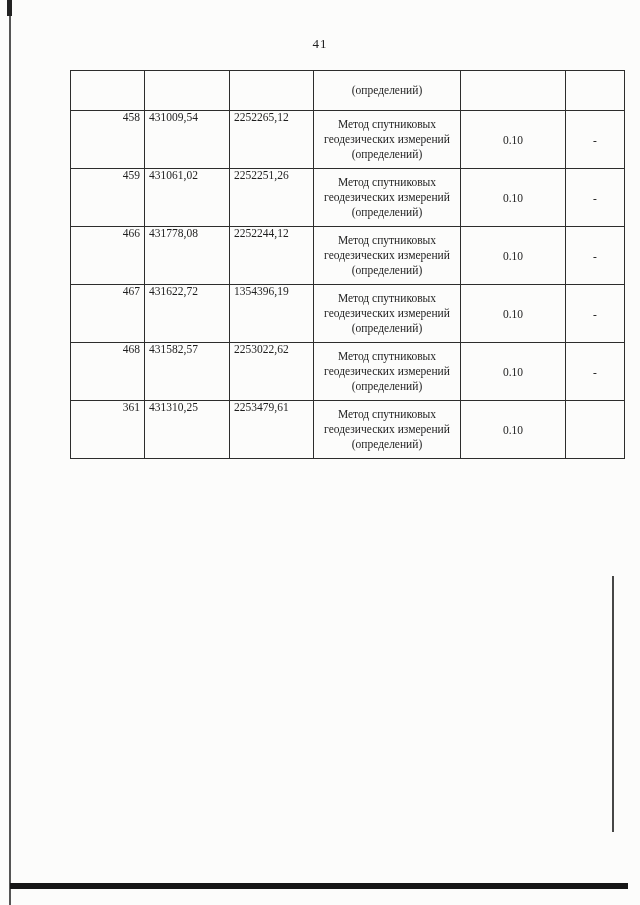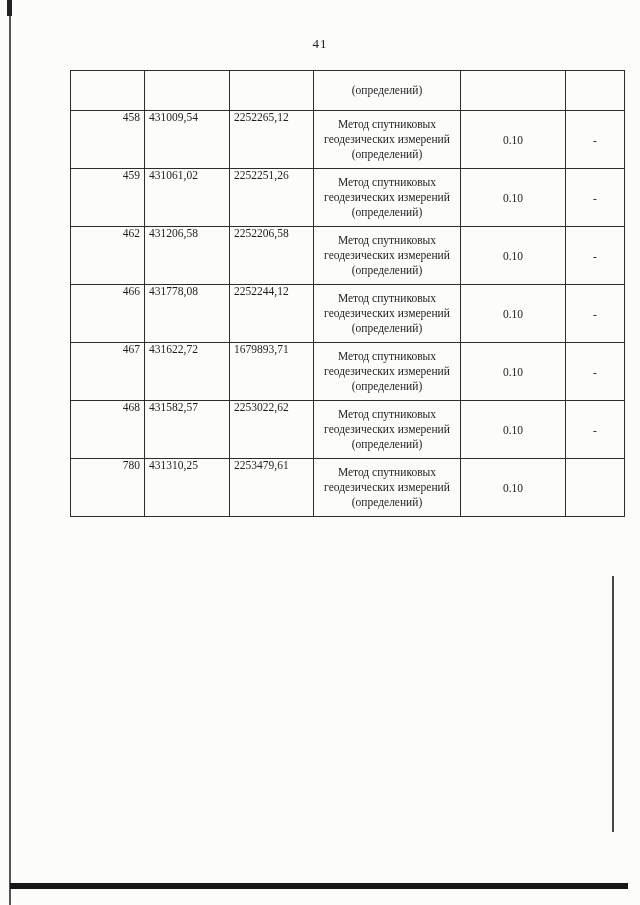--- a/index.html
+++ b/index.html
@@ -64,53 +64,45 @@
       </tr>
       <tr class="data-row">
         <td class="c-num">459</td>
         <td class="c-x">431061,02</td>
         <td class="c-y">2252251,26</td>
         <td class="c-method">Метод спутниковых геодезических измерений (определений)</td>
         <td class="c-precision">0.10</td>
         <td class="c-note">-</td>
       </tr>
       <tr class="data-row">
-        <td class="c-num">462</td>
-        <td class="c-x">431206,58</td>
-        <td class="c-y">2252206,58</td>
-        <td class="c-method">Метод спутниковых геодезических измерений (определений)</td>
-        <td class="c-precision">0.10</td>
-        <td class="c-note">-</td>
-      </tr>
-      <tr class="data-row">
         <td class="c-num">466</td>
         <td class="c-x">431778,08</td>
         <td class="c-y">2252244,12</td>
         <td class="c-method">Метод спутниковых геодезических измерений (определений)</td>
         <td class="c-precision">0.10</td>
         <td class="c-note">-</td>
       </tr>
       <tr class="data-row">
         <td class="c-num">467</td>
         <td class="c-x">431622,72</td>
-        <td class="c-y">1679893,71</td>
+        <td class="c-y">1354396,19</td>
         <td class="c-method">Метод спутниковых геодезических измерений (определений)</td>
         <td class="c-precision">0.10</td>
         <td class="c-note">-</td>
       </tr>
       <tr class="data-row">
         <td class="c-num">468</td>
         <td class="c-x">431582,57</td>
         <td class="c-y">2253022,62</td>
         <td class="c-method">Метод спутниковых геодезических измерений (определений)</td>
         <td class="c-precision">0.10</td>
         <td class="c-note">-</td>
       </tr>
       <tr class="data-row">
-        <td class="c-num">780</td>
+        <td class="c-num">361</td>
         <td class="c-x">431310,25</td>
         <td class="c-y">2253479,61</td>
         <td class="c-method">Метод спутниковых геодезических измерений (определений)</td>
         <td class="c-precision">0.10</td>
         <td class="c-note"></td>
       </tr>
     </tbody>
 </table>
 
 <div class="edge-left"></div>

